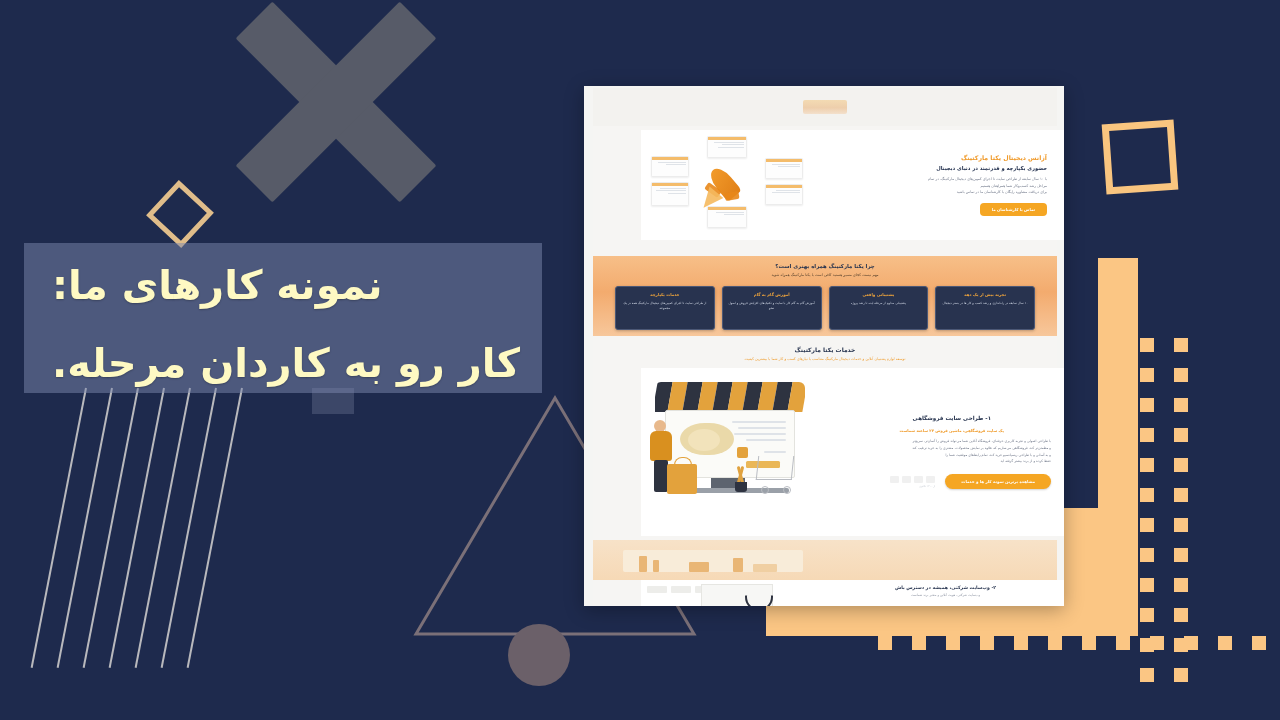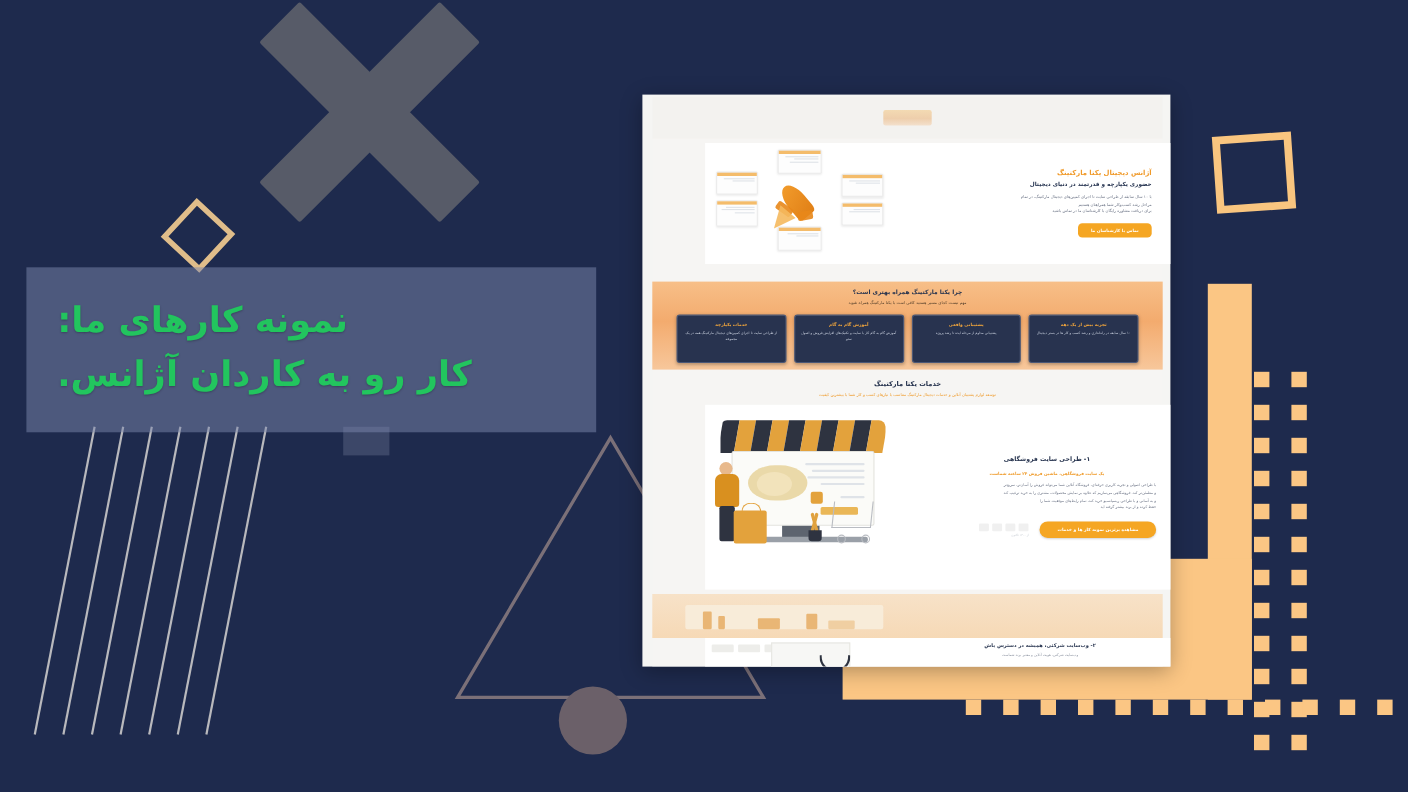--- a/index.html
+++ b/index.html
@@ -76,23 +76,24 @@
 
   
   #caption-panel {
     position:absolute; left:24px; top:243px; width:518px; height:150px;
     background:rgba(123,136,173,0.50);
     display:flex; flex-direction:column; justify-content:center;
     align-items:flex-end; padding:6px 46px 10px 28px;
     direction:rtl;
   }
   #caption-panel .line {
-    color:#22c55e; font-size:32px; line-height:1.52; font-weight:bold;
+    color:#fef9c3; font-size:40px; line-height:1.52; font-weight:bold;
     letter-spacing:0px; white-space:nowrap;
     text-shadow:0 1px 2px rgba(0,0,0,0.25);
+    margin-top:17px;
   }
   #caption-panel .line2 { margin-right:-8px; }
 
   
   #site-shot {
     position:absolute; left:584px; top:86px; width:480px; height:520px;
     background:#f5f5f3; overflow:hidden;
     box-shadow:0 4px 18px rgba(0,0,0,0.30);
   }
   #site-inner { position:absolute; left:9px; top:2px; width:464px; height:518px; background:#f6f5f3; }
@@ -299,21 +300,21 @@
     <b></b>
     <b></b>
     <b></b>
     <b></b>
     <b></b>
     <b></b>
   </div>
 
 <div id="caption-panel">
   <div class="line line1">نمونه کارهای ما:</div>
-  <div class="line line2">کار رو به کاردان آژانس.</div>
+  <div class="line line2">کار رو به کاردان مرحله.</div>
 </div>
 
 <div id="site-shot">
  <div id="site-inner">
 
   <div id="site-header">
     <div id="site-logo"></div>
   </div>
 
   <div id="hero-card">

